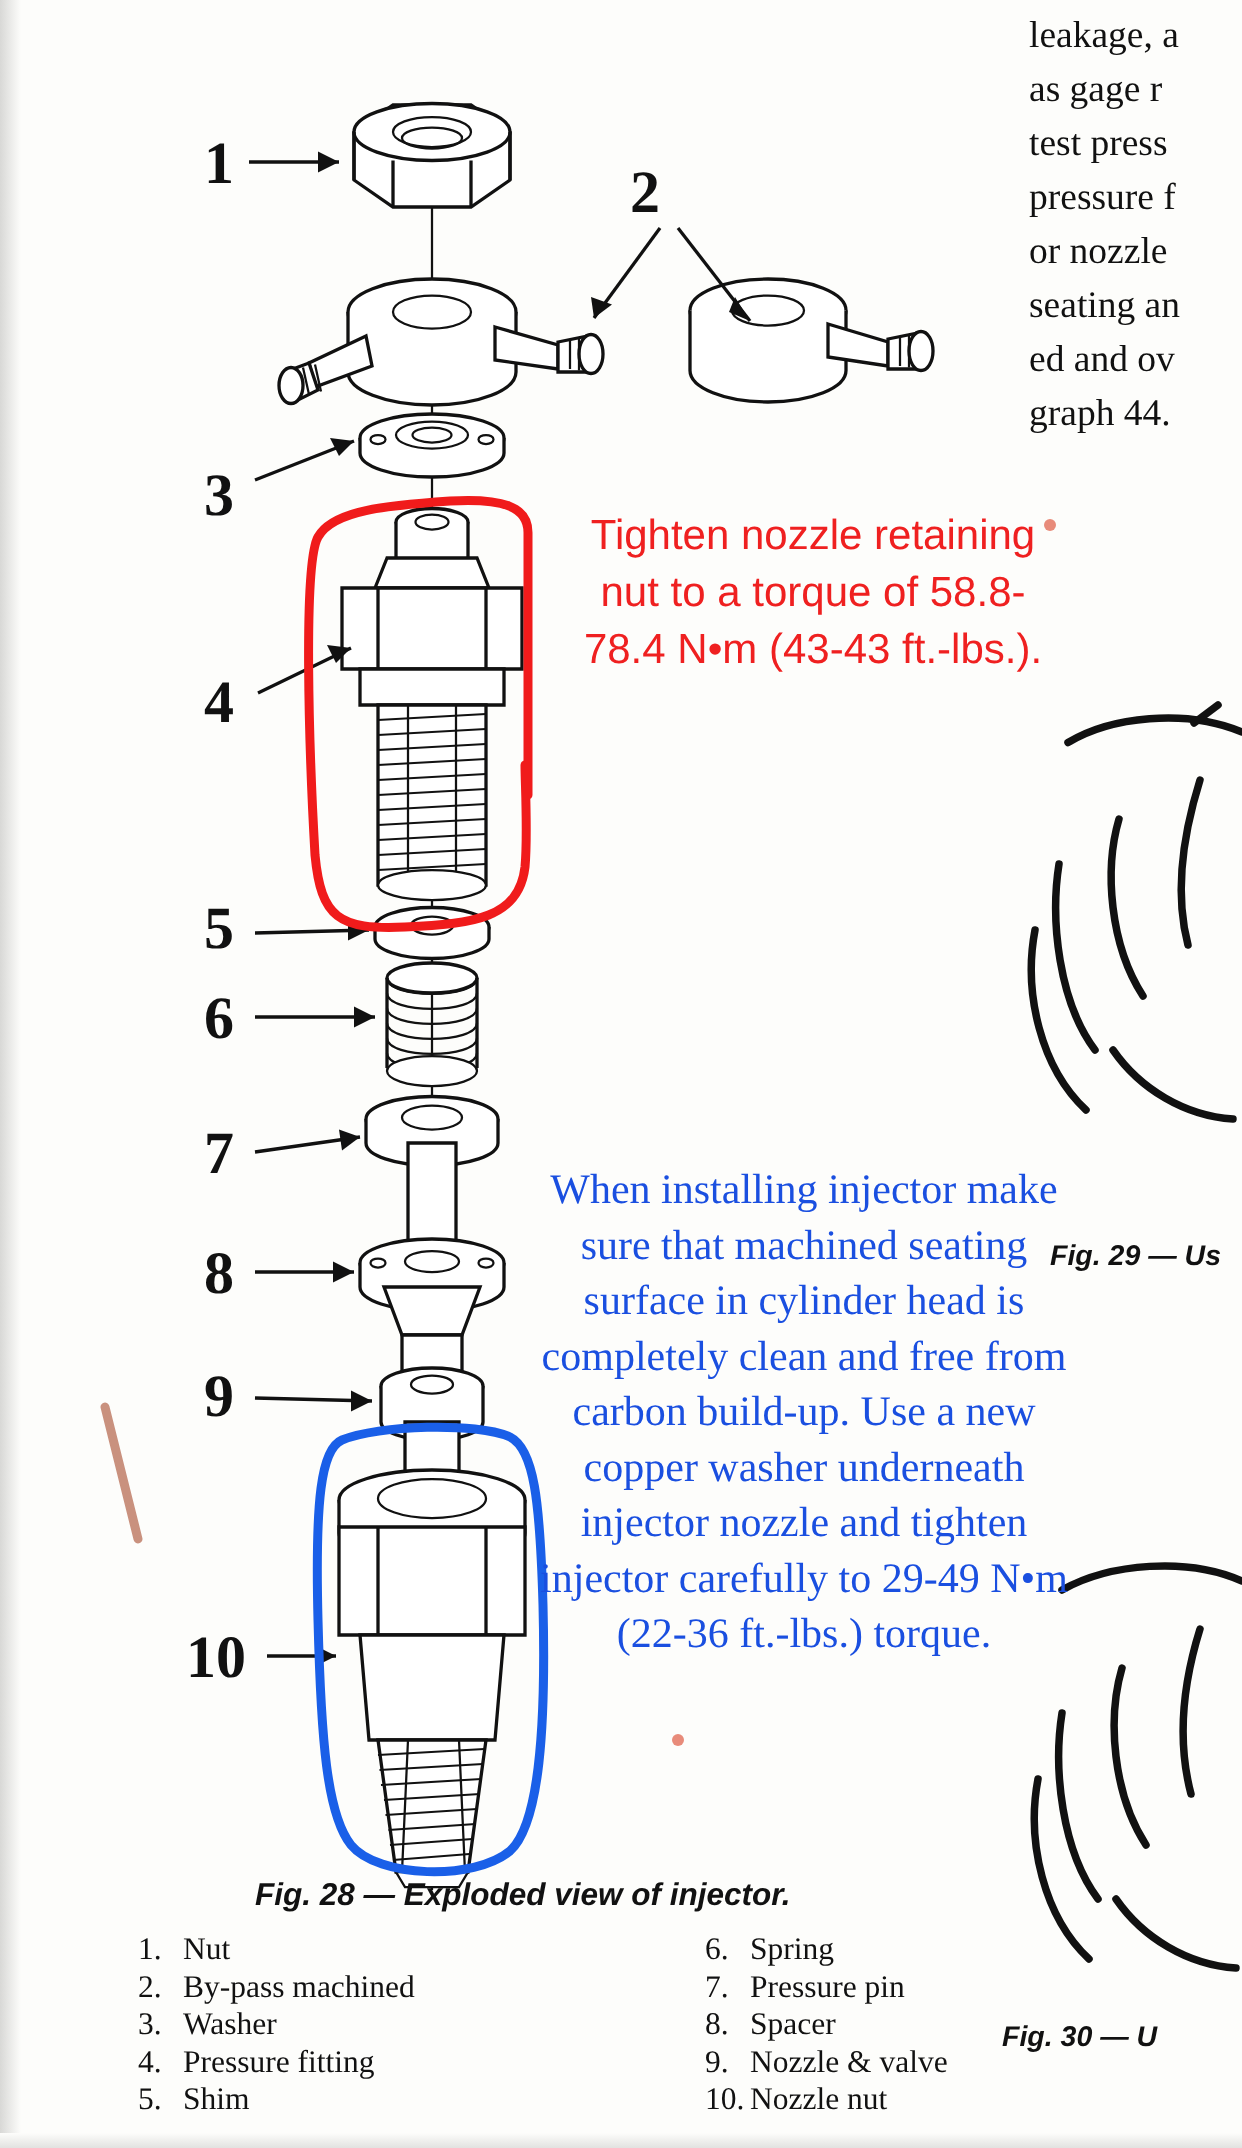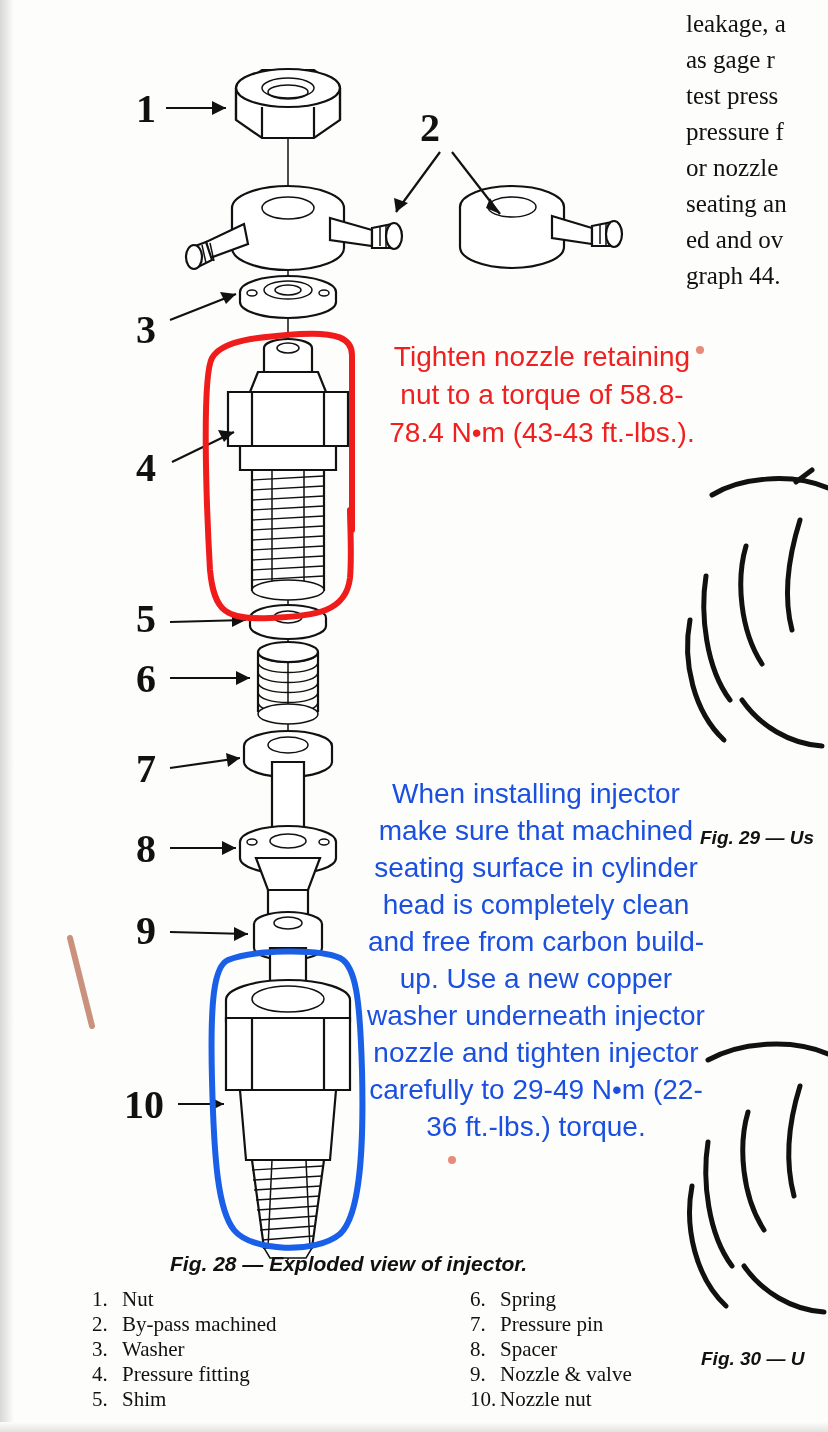--- a/index.html
+++ b/index.html
@@ -52,42 +52,42 @@
   .fig-caption {
     position: absolute;
     font-family: "Liberation Sans", sans-serif;
     font-weight: bold;
     font-style: italic;
     font-size: 19px;
     color: #111;
     white-space: nowrap;
   }
   #fig29-cap { left: 700px; top: 827px; }
-  #fig30-cap { left: 701px; top: 1348px; }
+  #fig30-cap { left: 668px; top: 1348px; }
 
   
   .annot-red {
     position: absolute;
     left: 382px;
     top: 338px;
     width: 320px;
     text-align: center;
     color: #ef2020;
     font-family: "Liberation Sans", sans-serif;
     font-size: 28px;
     line-height: 38px;
   }
   .annot-blue {
     position: absolute;
     left: 360px;
     top: 775px;
     width: 352px;
     text-align: center;
     color: #1a4fe0;
-    font-family: Liberation Sans, sans-serif;
+    font-family: Liberation Serif, serif;
     font-size: 28px;
     line-height: 37px;
   }
 
   
   #main-fig-caption {
     position: absolute;
     left: 170px;
     top: 1252px;
     font-family: "Liberation Sans", sans-serif;

